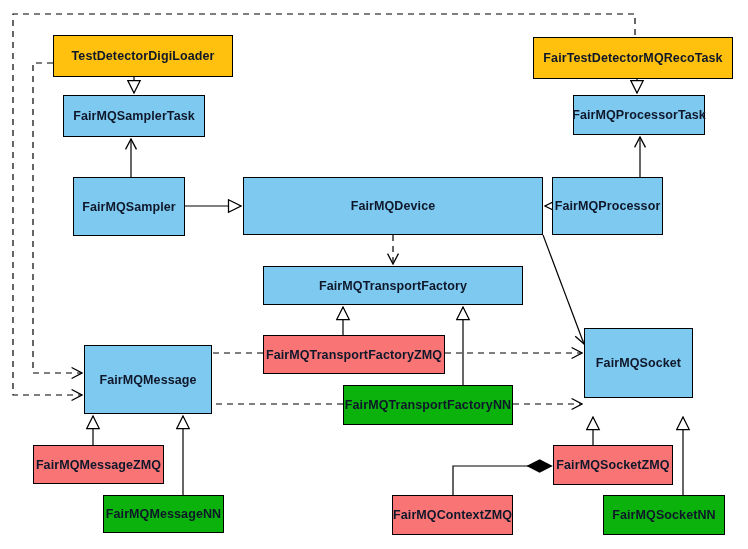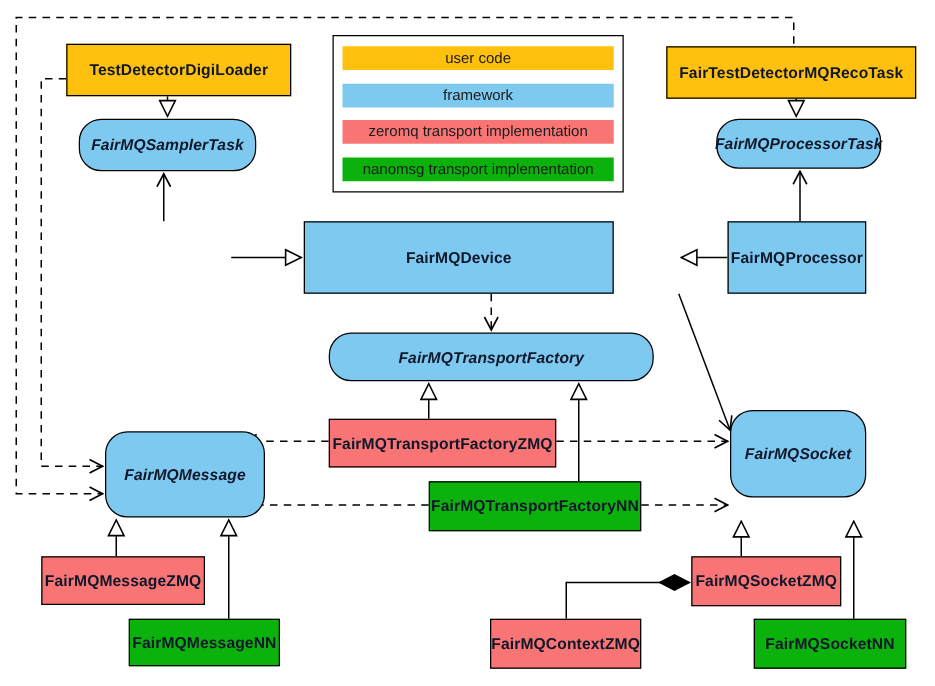--- a/index.html
+++ b/index.html
@@ -5,21 +5,21 @@
   html,body{margin:0;padding:0;background:#fff;}
   #canvas{
     position:relative;width:748px;height:549px;background:#ffffff;
     font-family:"Liberation Sans", sans-serif;overflow:hidden;
   }
   .node{
     position:absolute;border:1.5px solid #000;box-sizing:border-box;
     display:flex;align-items:center;justify-content:center;text-align:center;
     font-size:12.5px;font-weight:bold;color:#0f172a;letter-spacing:.1px;
   }
-  .node.abstract{font-style:italic;border-radius:18px;}
+  .node.abstract{}
   #edges{position:absolute;left:0;top:0;pointer-events:none;}
   .legend{
     position:absolute;left:266px;top:28px;width:233px;height:126px;
     border:1.5px solid #000;box-sizing:border-box;background:#fff;
     display:flex;flex-direction:column;justify-content:space-between;
     padding:8px 7px;
   }
   .legend-item{
     height:19px;line-height:19px;text-align:center;font-size:12px;
     color:#1b1b1b;font-weight:normal;
@@ -66,39 +66,34 @@
         <path d="M263,353 L195,353" marker-end="url(#vee)"></path>
         <path d="M445,353 L582,353" marker-end="url(#vee)"></path>
         <path d="M343,404 L195,404" marker-end="url(#vee)"></path>
         <path d="M513,404 L582,404" marker-end="url(#vee)"></path>
       </g>
 
       <path d="M453,495 L453,466 L551,466" marker-end="url(#dia)"></path>
     </g>
   </svg>
 
-  <div class="legend">
-    <div class="legend-item" style="background-color: rgb(255, 193, 14);">user code</div>
-    <div class="legend-item" style="background-color: rgb(126, 201, 240);">framework</div>
-    <div class="legend-item" style="background-color: rgb(249, 117, 117);">zeromq transport implementation</div>
-    <div class="legend-item" style="background-color: rgb(12, 178, 12);">nanomsg transport implementation</div>
-  </div>
 
   <div class="node" style="left: 53px; top: 35px; width: 180px; height: 42px; background-color: rgb(255, 193, 14);">TestDetectorDigiLoader</div>
 
   <div class="node" style="left: 533px; top: 37px; width: 200px; height: 42px; background-color: rgb(255, 193, 14);">FairTestDetectorMQRecoTask</div>
 
   <div class="node abstract" style="left: 63px; top: 95px; width: 142px; height: 42px; background-color: rgb(126, 201, 240);">FairMQSamplerTask</div>
 
   <div class="node abstract" style="left: 573px; top: 95px; width: 132px; height: 40px; background-color: rgb(126, 201, 240);">FairMQProcessorTask</div>
 
+  <div class="node" style="left: 73px; top: 177px; width: 112px; height: 59px; background-color: rgb(126, 201, 240);">FairMQSampler</div>
 
-  <div class="node" style="left: 243px; top: 177px; width: 248px; height: 58px; background-color: rgb(126, 201, 240);">FairMQDevice</div>
+  <div class="node" style="left: 243px; top: 177px; width: 300px; height: 58px; background-color: rgb(126, 201, 240);">FairMQDevice</div>
 
-  <div class="node" style="left: 582px; top: 177px; width: 111px; height: 58px; background-color: rgb(126, 201, 240);">FairMQProcessor</div>
+  <div class="node" style="left: 552px; top: 177px; width: 111px; height: 58px; background-color: rgb(126, 201, 240);">FairMQProcessor</div>
 
   <div class="node abstract" style="left: 263px; top: 266px; width: 260px; height: 39px; background-color: rgb(126, 201, 240);">FairMQTransportFactory</div>
 
   <div class="node abstract" style="left: 84px; top: 345px; width: 128px; height: 69px; background-color: rgb(126, 201, 240);">FairMQMessage</div>
 
   <div class="node abstract" style="left: 584px; top: 328px; width: 109px; height: 70px; background-color: rgb(126, 201, 240);">FairMQSocket</div>
 
   <div class="node" style="left: 263px; top: 335px; width: 182px; height: 39px; background-color: rgb(249, 117, 117);">FairMQTransportFactoryZMQ</div>
 
   <div class="node" style="left: 343px; top: 385px; width: 170px; height: 40px; background-color: rgb(12, 178, 12);">FairMQTransportFactoryNN</div>

